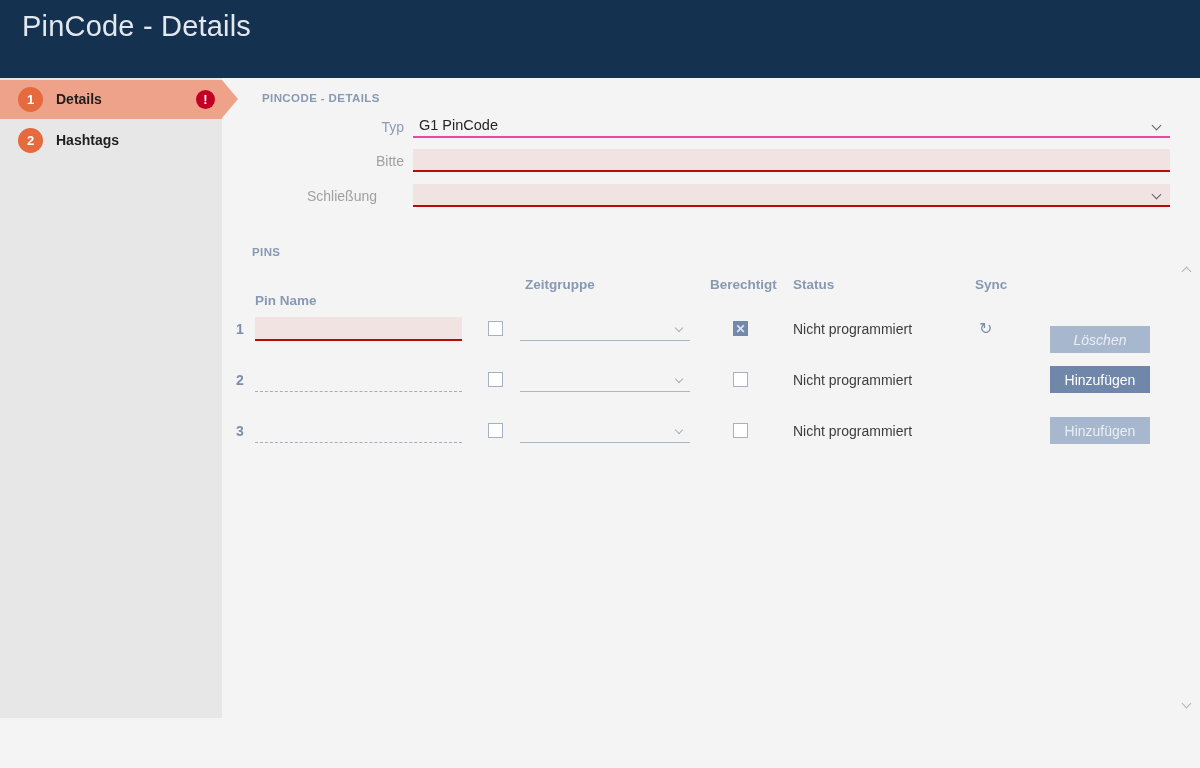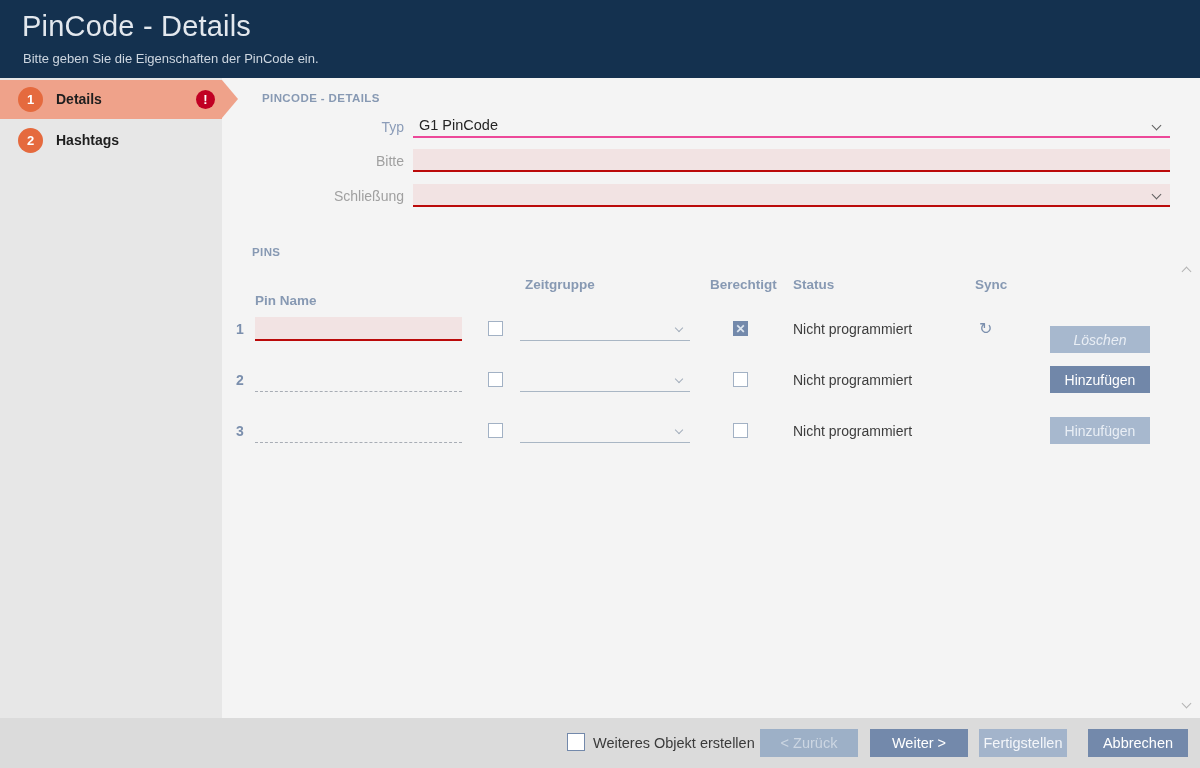--- a/index.html
+++ b/index.html
@@ -71,21 +71,20 @@
   .wb-finish { left: 979px; width: 88px; background: #a3b4cb; color: #f4f6fa; }
   .wb-cancel { left: 1088px; width: 100px; background: #7389ab; color: #ffffff; }
 </style>
 </head>
 <body>
 
 <div class="screen">
 
   <div class="header">
     <div class="header-title">PinCode - Details</div>
-    <div class="header-subtitle">Bitte geben Sie die Eigenschaften der PinCode ein.</div>
   </div>
 
   <div class="sidebar">
     <div class="step active" style="top:2px;">
       <span class="step-circle">1</span>
       <span class="step-label">Details</span>
       <span class="warn-badge">!</span>
       <span class="arrow"></span>
     </div>
     <div class="step" style="top:43px;">
@@ -98,21 +97,21 @@
 
   <div class="flabel blue" style="top:119px;">Typ</div>
   <div class="typ-row">
     <span class="typ-value">G1 PinCode</span>
     <span class="chev"></span>
   </div>
 
   <div class="flabel" style="top:153px;">Bitte</div>
   <div class="input-pink name-row"></div>
 
-  <div class="flabel" style="top:188px;">Schließung</div>
+  <div class="flabel" style="top:188px;text-align:center;">Schließung</div>
   <div class="input-pink schl-row sel-pink">
     <span class="chev"></span>
   </div>
 
   <div class="section-title st-pins">PINS</div>
 
   <div class="col-head ch-pin">Pin Name</div>
   <div class="col-head ch-zeit">Zeitgruppe</div>
   <div class="col-head ch-ber">Berechtigt</div>
   <div class="col-head ch-status">Status</div>
@@ -151,22 +150,14 @@
         <span class="chev"></span>
       </div>
     <div class="cb" style="left:733px; top:423px;"></div>
     <div class="status-text" style="top:423px;">Nicht programmiert</div>
     <button class="row-btn btn-light" style="top:417px;">Hinzufügen</button>
   </div>
 
   <span class="chev scroll-chev scroll-up"></span>
   <span class="chev scroll-chev scroll-down"></span>
 
-  <div class="footer">
-    <div class="footer-cb"></div>
-    <div class="footer-cb-label">Weiteres Objekt erstellen</div>
-    <button class="wiz-btn wb-back">&lt; Zurück</button>
-    <button class="wiz-btn wb-next">Weiter &gt;</button>
-    <button class="wiz-btn wb-finish">Fertigstellen</button>
-    <button class="wiz-btn wb-cancel">Abbrechen</button>
-  </div>
 
 </div>
 
 </body></html>

